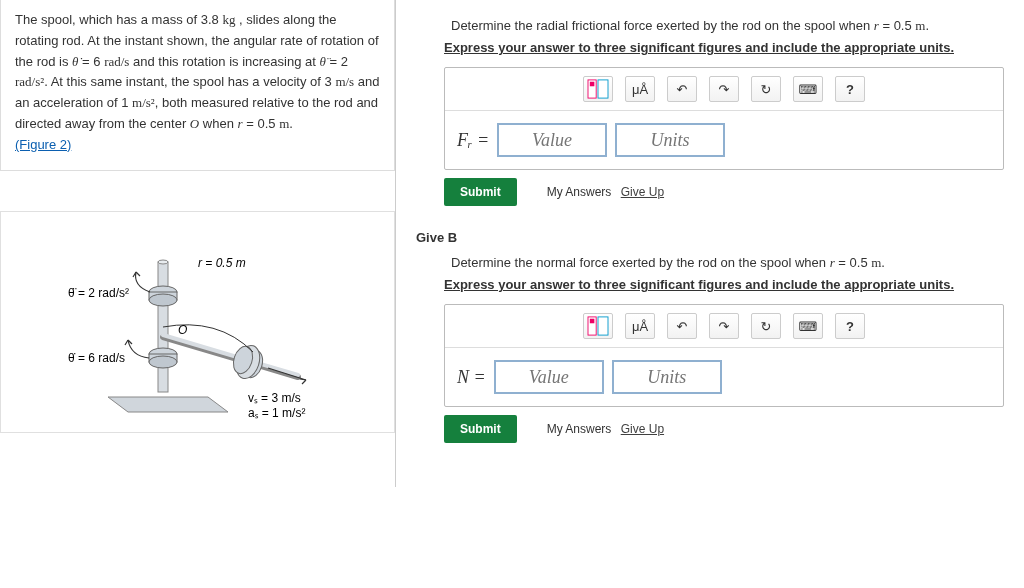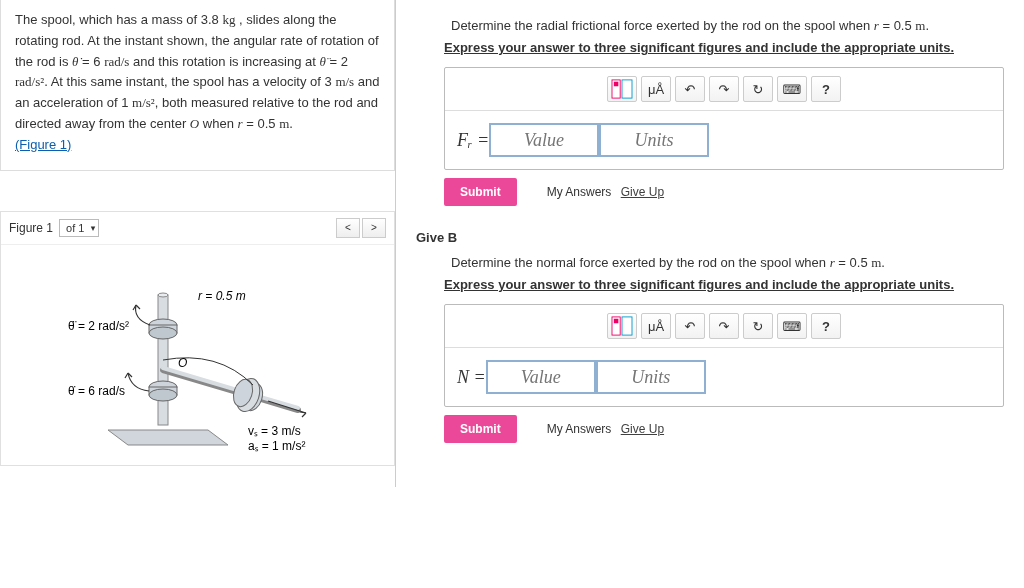--- a/index.html
+++ b/index.html
@@ -15,56 +15,46 @@
   .fig-select::after { content: "▾"; position: absolute; right: 3px; font-size: 9px; top: 3px; }
   .fig-nav { margin-left: auto; display: flex; gap: 2px; }
   .navbtn { width: 24px; height: 20px; border: 1px solid #ccc; background: linear-gradient(#fff,#eee); font-size: 10px; display: flex; align-items: center; justify-content: center; cursor: pointer; }
   .fig-body { height: 220px; display: flex; align-items: center; justify-content: center; }
   .fig-svg { width: 300px; height: 200px; }
 
   .part-header { font-weight: bold; margin: 4px 0 10px 0; }
   .qtext { margin: 0 0 6px 35px; }
   .qbold { font-weight: bold; margin: 0 0 12px 28px; text-decoration: underline; }
   .answerbox { margin: 0 0 8px 28px; border: 1px solid #bbb; width: 560px; border-radius: 2px; }
-  .toolbar { display: flex; gap: 4px; padding: 8px; border-bottom: 1px solid #ddd; justify-content: center; align-items: center; }
+  .toolbar { display: flex; gap: 12px; padding: 8px; border-bottom: 1px solid #ddd; justify-content: center; align-items: center; }
   .tbicon { width: 30px; height: 26px; border: 1px solid #ccc; background: linear-gradient(#fff,#f2f2f2); display: flex; align-items: center; justify-content: center; font-size: 13px; cursor: pointer; border-radius: 2px; }
   .tbicon.help { background: linear-gradient(#fff,#f2f2f2); font-weight: bold; }
-  .inputrow { display: flex; align-items: center; gap: 0; padding: 12px; }
+  .inputrow { display: flex; align-items: center; gap: 8px; padding: 12px; }
   .varlabel { font-style: italic; font-family: "Times New Roman", serif; font-size: 18px; }
   .valinput { width: 110px; height: 34px; border: 2px solid #8fb0d0; font-size: 18px; font-style: italic; color: #b0b0b0; font-family: Liberation Serif, serif; text-align: center; }
   .submitrow { display: flex; align-items: center; gap: 30px; margin: 8px 0 24px 28px; }
-  .submit { background: #ec4899; color: #fff; border: none; padding: 7px 16px; font-weight: bold; font-size: 12px; cursor: pointer; border-radius: 2px; }
+  .submit { background: #15803d; color: #fff; border: none; padding: 7px 16px; font-weight: bold; font-size: 12px; cursor: pointer; border-radius: 2px; }
   .myans { font-size: 12px; color: #333; }
   .myans a { color: #404040; text-decoration: underline; margin-left: 6px; cursor: pointer; }
   .link { color: #0b5fb0; text-decoration: underline; cursor: pointer; }
   .serif { font-family: "Times New Roman", serif; }
   .templ-icon { display:flex; align-items:center; justify-content:center; }
   .templ-icon svg { width:22px; height:20px; }
 </style>
 </head>
 <body>
 
 <div class="container">
   <div class="left">
     <div class="problem">
       <span>The spool, which has a mass of 3.8 <span class="serif">kg</span> , slides along the rotating rod. At the instant shown, the angular rate of rotation of the rod is <span class="serif"><i>θ̇</i></span> = 6 <span class="serif">rad/s</span> and this rotation is increasing at <span class="serif"><i>θ̈</i></span> = 2 <span class="serif">rad/s²</span>. At this same instant, the spool has a velocity of 3 <span class="serif">m/s</span> and an acceleration of 1 <span class="serif">m/s²</span>, both measured relative to the rod and directed away from the center <span class="serif"><i>O</i></span> when <span class="serif"><i>r</i></span> = 0.5 <span class="serif">m</span>.</span><br>
-      <span class="link">(Figure 1)</span>
+      <span class="link">(Figure 2)</span>
     </div>
 
     <div class="figure-panel">
-      <div class="fig-header">
-        <span class="fig-title">Figure 1</span>
-        <span class="fig-select">
-          <span>of 1</span>
-        </span>
-        <div class="fig-nav">
-          <div class="navbtn">&lt;</div>
-          <div class="navbtn">&gt;</div>
-        </div>
-      </div>
       <div class="fig-body">
         <svg class="fig-svg" viewBox="0 0 300 200">
 
           <rect x="110" y="40" width="10" height="130" fill="#d8dde2" stroke="#888"></rect>
           <ellipse cx="115" cy="40" rx="5" ry="2" fill="#e8ecef" stroke="#888"></ellipse>
 
           <ellipse cx="115" cy="70" rx="14" ry="6" fill="#cdd4db" stroke="#666"></ellipse>
           <rect x="101" y="70" width="28" height="8" fill="#cdd4db" stroke="#666"></rect>
           <ellipse cx="115" cy="78" rx="14" ry="6" fill="#bfc7cf" stroke="#666"></ellipse>
 

